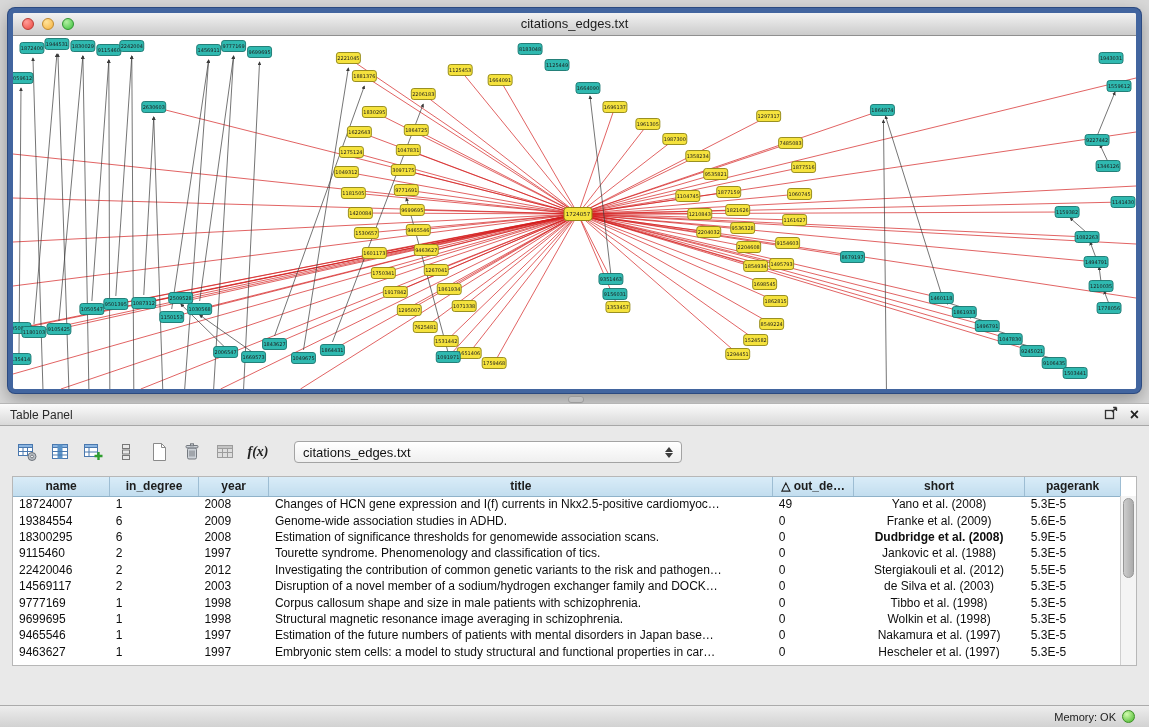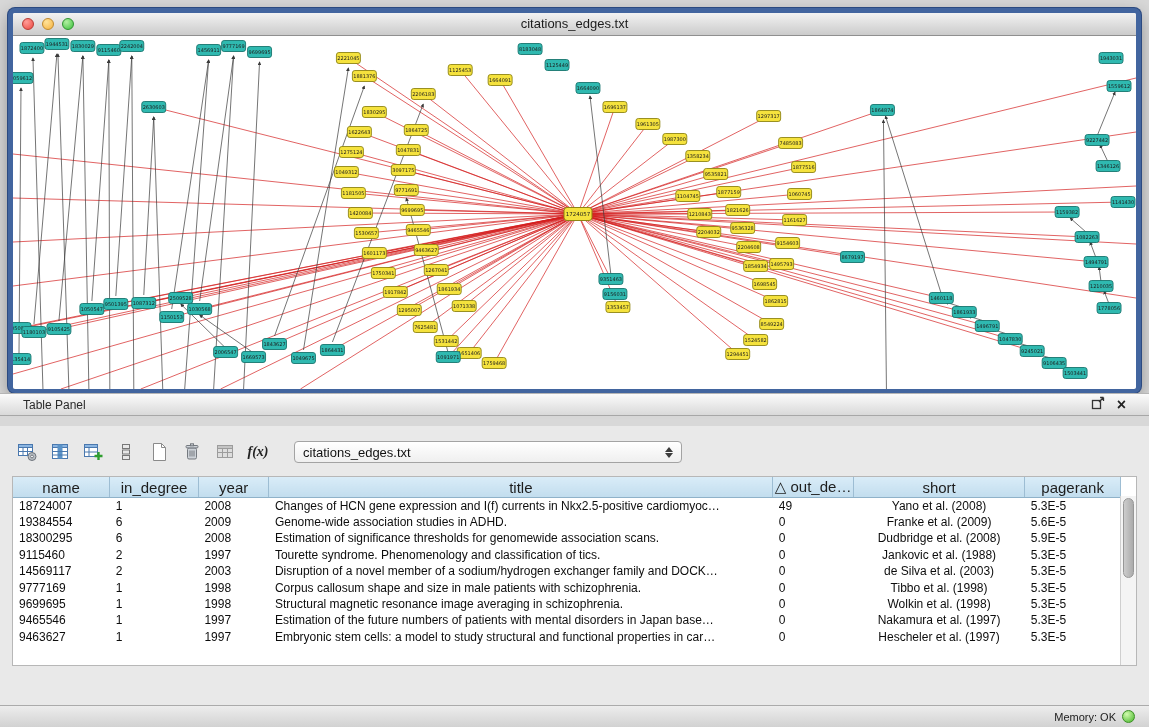--- a/index.html
+++ b/index.html
@@ -31,24 +31,24 @@
   .light.green{background:radial-gradient(circle at 35% 30%, #b2efa2, #3cc13c);border:1px solid #2f9330;}
   .canvas-wrap{height:353px;background:#fff;overflow:hidden;border-radius:0 0 2px 2px;}
   .canvas-wrap svg{display:block;width:100%;height:100%;}
 
   
   .gap-grip{position:absolute;left:568px;top:396px;width:14px;height:5px;border-radius:3px;
     background:#bfbfbf;border:1px solid #9c9c9c;}
 
   
   .tp-header{
-    position:absolute;left:0;top:393px;width:1149px;height:23px;box-sizing:border-box;
+    position:absolute;left:0;top:403px;width:1149px;height:23px;box-sizing:border-box;
     background:linear-gradient(#fbfbfb,#d9d9d9);
     border-top:1px solid #b5b5b5;border-bottom:1px solid #a7a7a7;
-    display:flex;align-items:center;padding:0 23px;font-size:12px;color:#2a2a2a;text-align:right;
+    display:flex;align-items:center;padding:0 10px;font-size:12px;color:#2a2a2a;text-align:right;
   }
   .tp-actions{margin-left:auto;display:flex;align-items:center;gap:12px;}
   .tp-actions .xbtn{font-size:16px;font-weight:bold;color:#222;line-height:14px;cursor:default;}
   .panel-body{
     position:absolute;left:0;top:426px;width:1149px;height:279px;background:#e9e9e9;
   }
   .toolbar{display:flex;align-items:center;gap:7px;margin:10px 0 8px 14px;height:32px;}
   .tbtn{width:26px;height:26px;display:flex;align-items:center;justify-content:center;
     background:transparent;border:none;padding:0;}
   .fx{font-family:"Liberation Serif", serif;font-style:italic;font-weight:bold;font-size:14px;color:#222;}
@@ -62,21 +62,21 @@
   .combo .arrows i{display:block;width:0;height:0;border-left:4px solid transparent;border-right:4px solid transparent;}
   .combo .arrows i.up{border-bottom:5px solid #3c3c3c;}
   .combo .arrows i.down{border-top:5px solid #3c3c3c;}
 
   .table-area{
     position:relative;margin:0 12px;height:188px;background:#fff;
     border:1px solid #b7b7b7;overflow:hidden;
   }
   table{border-collapse:collapse;table-layout:fixed;width:calc(100% - 15px);}
   th{
-    height:19px;box-sizing:border-box;font-size:15px;font-weight:normal;color:#1d1d1d;
+    height:19px;box-sizing:border-box;font-size:12px;font-weight:bold;color:#1d1d1d;
     background:linear-gradient(#d9ecf8,#c2ddee);
     border-right:1px solid #9dbdd3;border-bottom:1px solid #8fb2c9;
     overflow:hidden;white-space:nowrap;text-overflow:ellipsis;
   }
   td{
     height:16.4px;box-sizing:border-box;font-size:12px;color:#0d0d0d;padding:0 6px;
     overflow:hidden;white-space:nowrap;
   }
   .vscroll{
     position:absolute;right:0;top:19px;bottom:0;width:15px;
@@ -824,33 +824,42 @@
             <td style="text-align: left;">0</td>
             <td style="text-align: center;">Franke et al. (2009)</td>
             <td style="text-align: left; margin-left: 34px;">5.6E-5</td>
           </tr>
           <tr>
             <td style="text-align: left;">18300295</td>
             <td style="text-align: left;">6</td>
             <td style="text-align: left;">2008</td>
             <td style="text-align: left;">Estimation of significance thresholds for genomewide association scans.</td>
             <td style="text-align: left;">0</td>
-            <td style="text-align: center;">Dudbridge et al. (2008)</td>
+            <td style="text-align: center; font-weight: bold;">Dudbridge et al. (2008)</td>
             <td style="text-align: left;">5.9E-5</td>
           </tr>
           <tr>
             <td style="text-align: left;">9115460</td>
             <td style="text-align: left;">2</td>
             <td style="text-align: left;">1997</td>
             <td style="text-align: left;">Tourette syndrome. Phenomenology and classification of tics.</td>
             <td style="text-align: left;">0</td>
             <td style="text-align: center;">Jankovic et al. (1988)</td>
             <td style="text-align: left;">5.3E-5</td>
           </tr>
           <tr>
+            <td style="text-align: left;">22420046</td>
+            <td style="text-align: left;">2</td>
+            <td style="text-align: left;">2012</td>
+            <td style="text-align: left;">Investigating the contribution of common genetic variants to the risk and pathogen…</td>
+            <td style="text-align: left;">0</td>
+            <td style="text-align: center;">Stergiakouli et al. (2012)</td>
+            <td style="text-align: left;">5.5E-5</td>
+          </tr>
+          <tr>
             <td style="text-align: left; margin-left: 12px;">14569117</td>
             <td style="text-align: left;">2</td>
             <td style="text-align: left;">2003</td>
             <td style="text-align: left;">Disruption of a novel member of a sodium/hydrogen exchanger family and DOCK…</td>
             <td style="text-align: left;">0</td>
             <td style="text-align: center;">de Silva et al. (2003)</td>
             <td style="text-align: left;">5.3E-5</td>
           </tr>
           <tr>
             <td style="text-align: left;">9777169</td>

